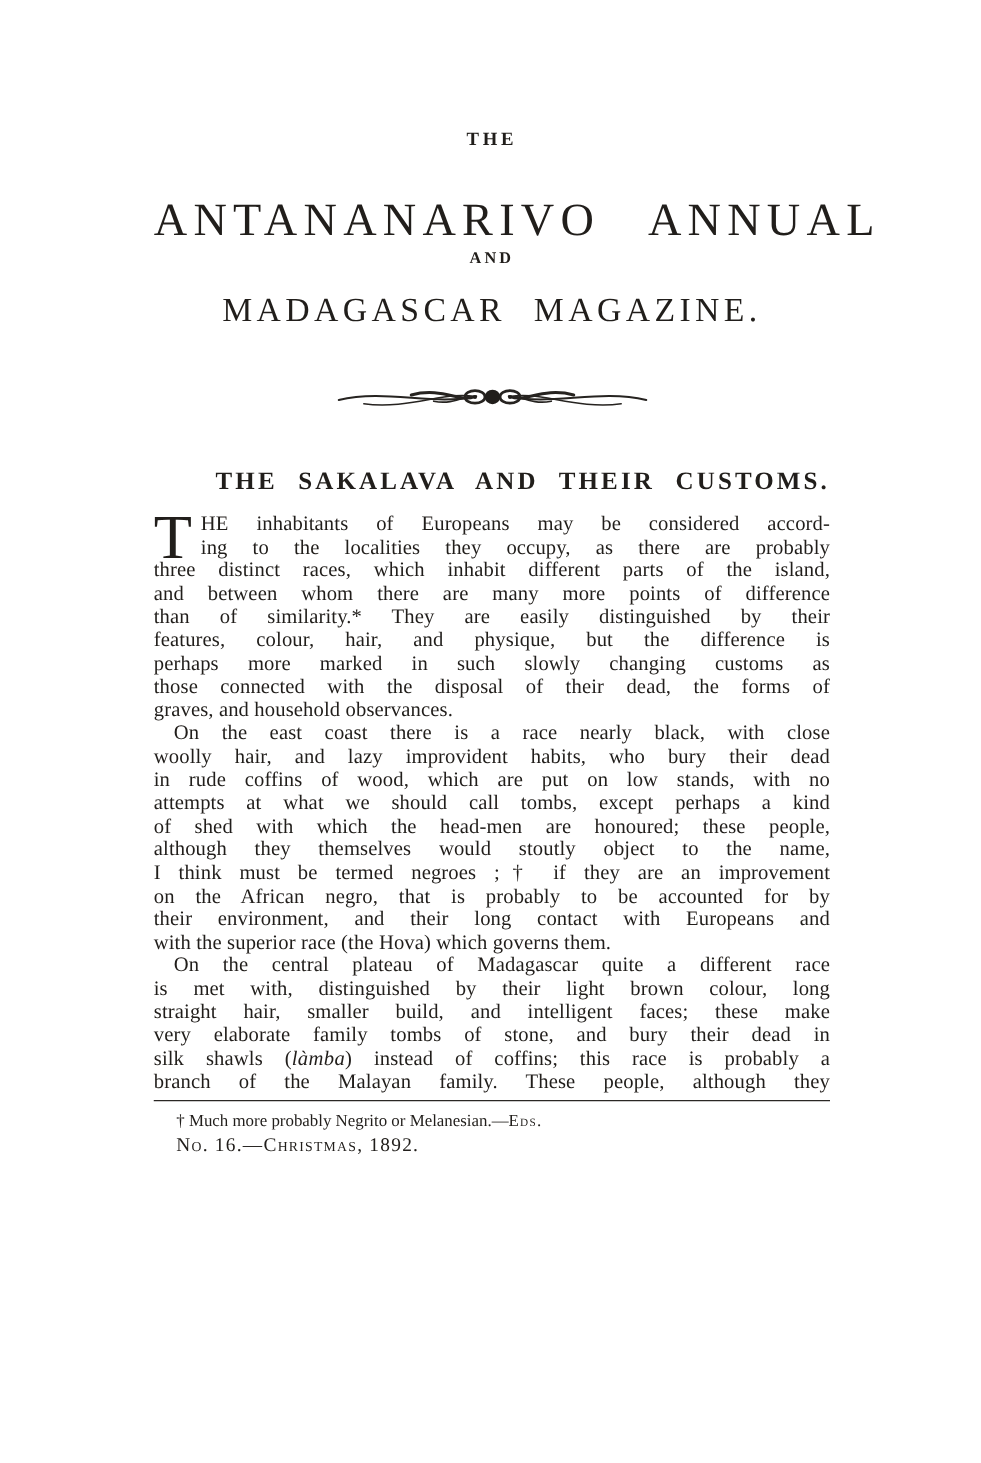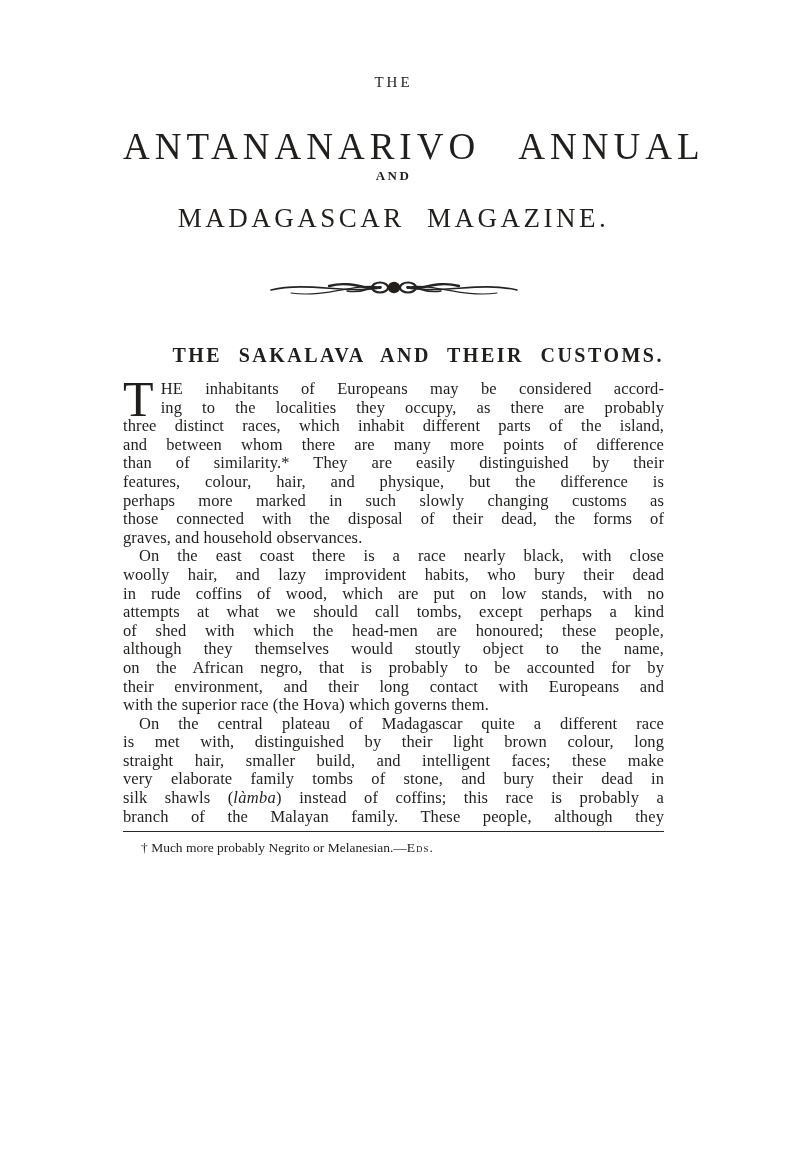--- a/index.html
+++ b/index.html
@@ -16,24 +16,24 @@
   .content {
     position: absolute;
     left: 123px;
     top: 0;
     width: 541px;
   }
 
   
   .masthead { text-align: center; }
   .mast-the {
-    margin-top: 74px;
+    margin-top: 104px;
     font-size: 15px;
     letter-spacing: 3px;
-    font-weight: normal;
+    font-weight: bold;
   }
   .mast-title {
     margin-top: 34px;
     font-size: 37px;
     letter-spacing: 5px;
     word-spacing: 26px;
     white-space: nowrap;
   }
   .mast-and {
     font-size: 13px;
@@ -158,20 +158,21 @@
           <div class="line">those connected with the disposal of their dead, the forms of</div>
           <div class="line last">graves, and household observances.</div>
         </div>
         <div class="para indent">
           <div class="line">On the east coast there is a race nearly black, with close</div>
           <div class="line">woolly hair, and lazy improvident habits, who bury their dead</div>
           <div class="line">in rude coffins of wood, which are put on low stands, with no</div>
           <div class="line">attempts at what we should call tombs, except perhaps a kind</div>
           <div class="line">of shed with which the head-men are honoured; these people,</div>
           <div class="line">although they themselves would stoutly object to the name,</div>
+          <div class="line">I think must be termed negroes ;† if they are an improvement</div>
           <div class="line">on the African negro, that is probably to be accounted for by</div>
           <div class="line">their environment, and their long contact with Europeans and</div>
           <div class="line last">with the superior race (the Hova) which governs them.</div>
         </div>
         <div class="para indent">
           <div class="line">On the central plateau of Madagascar quite a different race</div>
           <div class="line">is met with, distinguished by their light brown colour, long</div>
           <div class="line">straight hair, smaller build, and intelligent faces; these make</div>
           <div class="line">very elaborate family tombs of stone, and bury their dead in</div>
           <div class="line">silk shawls (<i>làmba</i>) instead of coffins; this race is probably a</div>
@@ -182,15 +183,16 @@
     <hr class="footnote-rule">
 
     <div class="footnotes">
         <div class="fn">
         </div>
         <div class="fn">
           <div class="fn-line">† Much more probably Negrito or Melanesian.—<span class="sc">Eds.</span></div>
         </div>
       </div>
 
+    <div class="issue-line"><span class="sc">No.</span> 16.—<span class="sc">Christmas</span>, 1892.</div>
 
   </div>
 </div>
 
 </body></html>

